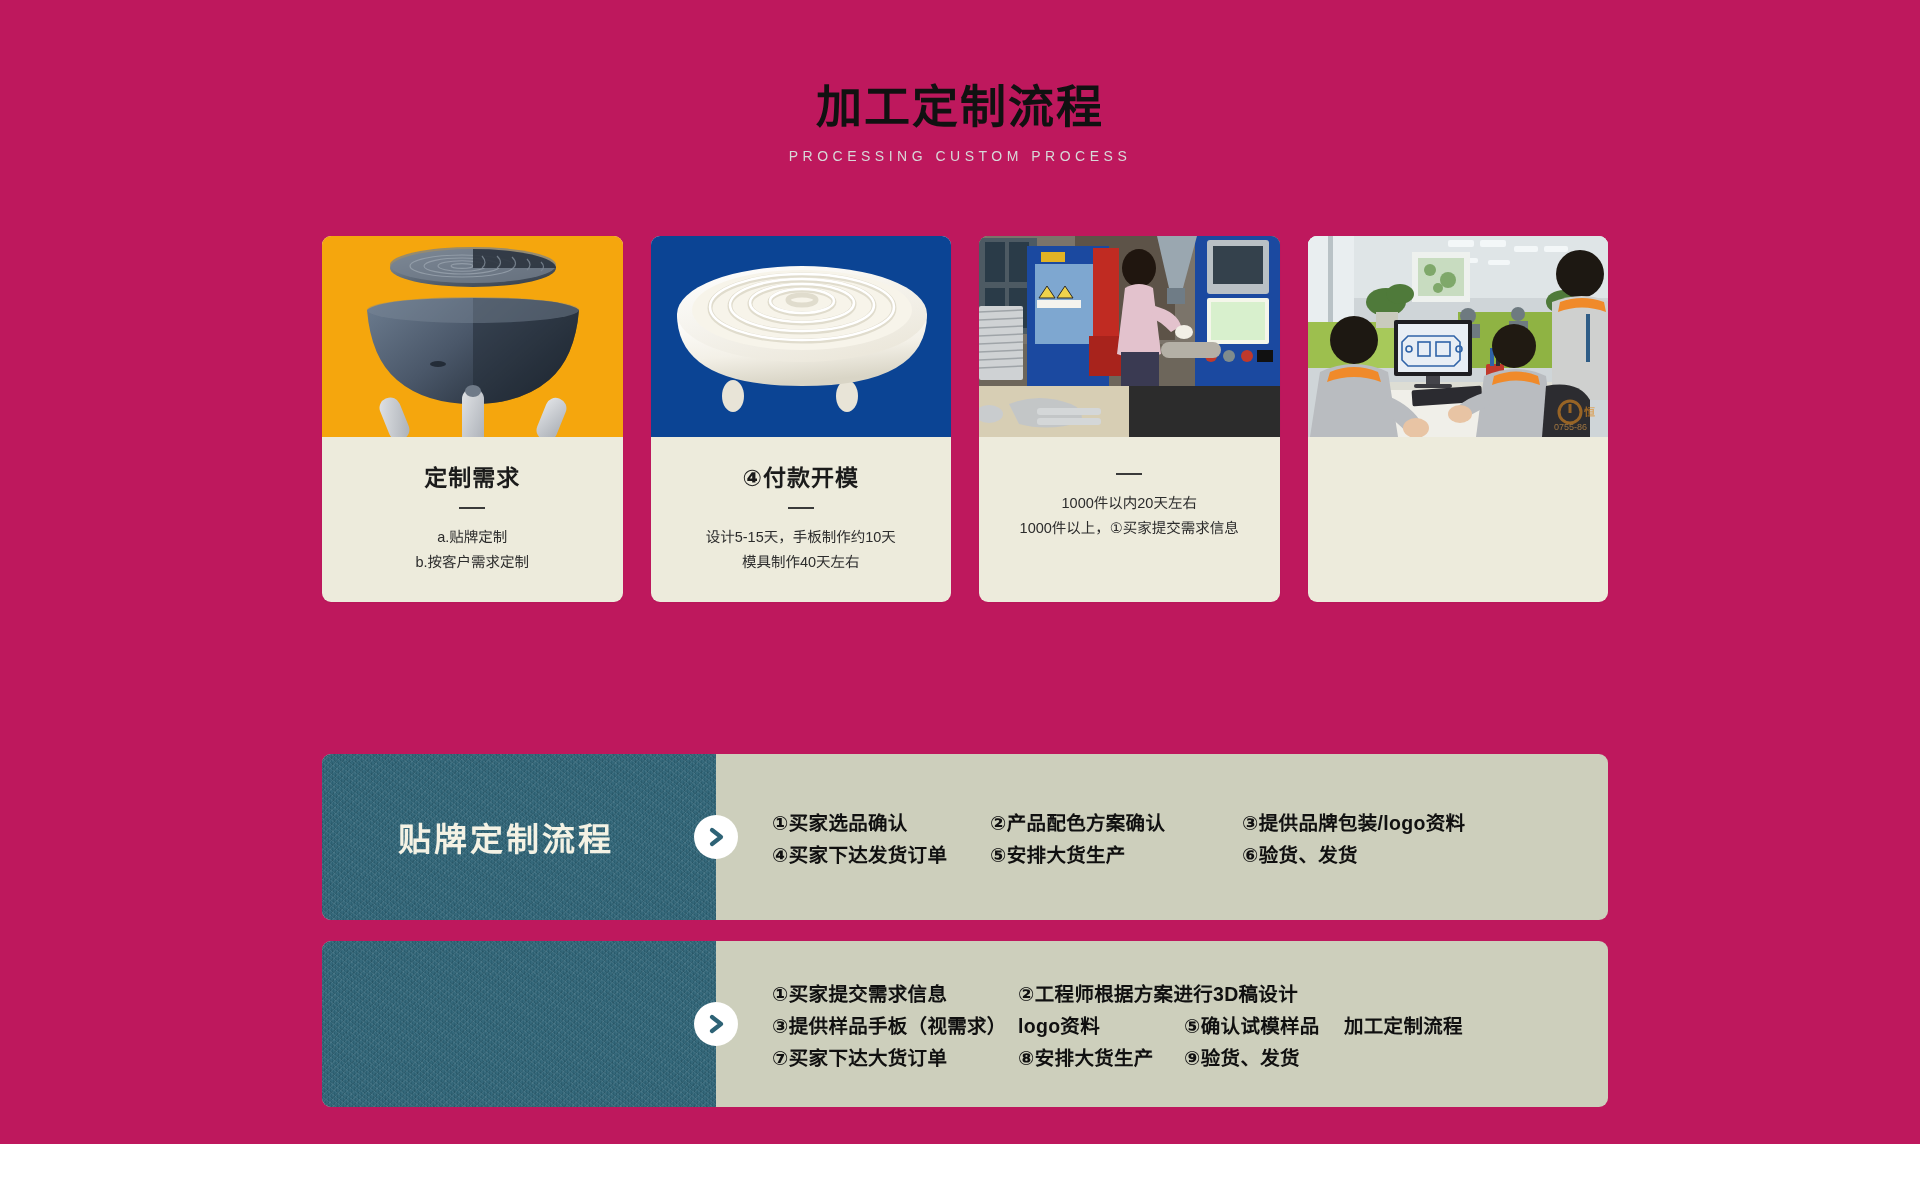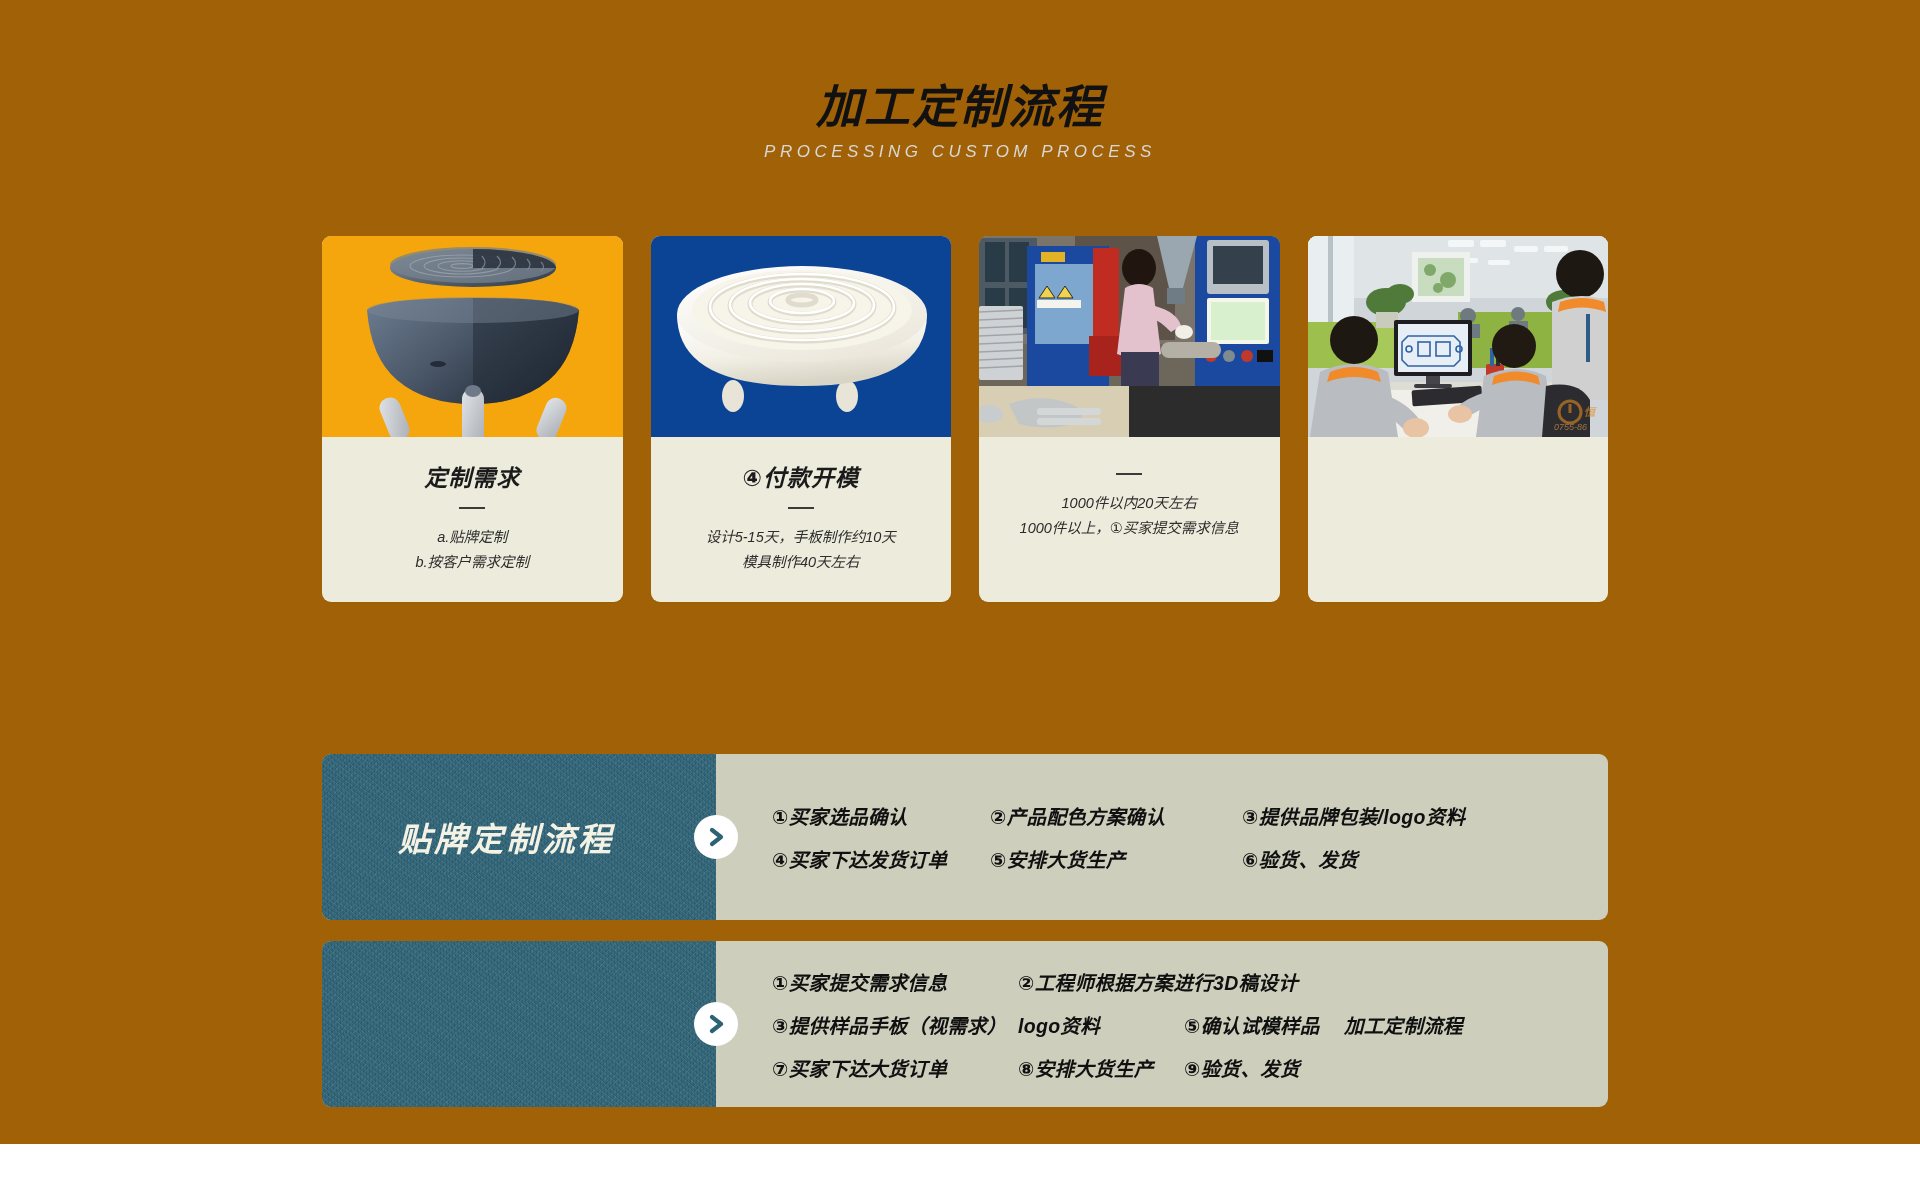--- a/index.html
+++ b/index.html
@@ -9,42 +9,41 @@
     height: 1200px;
     background: #ffffff;
     font-family: "Liberation Sans", "DejaVu Sans", sans-serif;
     overflow: hidden;
   }
 
   .page {
     position: relative;
     width: 1920px;
     height: 1144px;
-    background: #a16207;
-    font-style: italic;
+    background: #be185d;
   }
 
   
   .header {
     position: absolute;
     top: 82px;
     left: 0;
     width: 1920px;
     text-align: center;
   }
   .header-title {
     font-size: 46px;
     font-weight: 700;
     color: #111111;
     letter-spacing: 2px;
     line-height: 1.1;
   }
   .header-sub {
-    margin-top: 9px;
-    font-size: 17px;
+    margin-top: 15px;
+    font-size: 14px;
     color: #d8d8d8;
     letter-spacing: 4.5px;
     font-weight: 400;
   }
 
   
   .cards {
     position: absolute;
     top: 236px;
     left: 322px;
@@ -144,21 +143,21 @@
   }
   .banner-arrow svg { display: block; }
 
   .banner-list {
     flex: 1;
     display: flex;
     flex-direction: column;
     justify-content: center;
     padding-left: 56px;
     padding-right: 20px;
-    gap: 14px;
+    gap: 3px;
   }
   .banner-row {
     display: flex;
     align-items: center;
   }
   .banner-item {
     font-size: 19.5px;
     font-weight: 700;
     color: #101010;
     white-space: nowrap;

